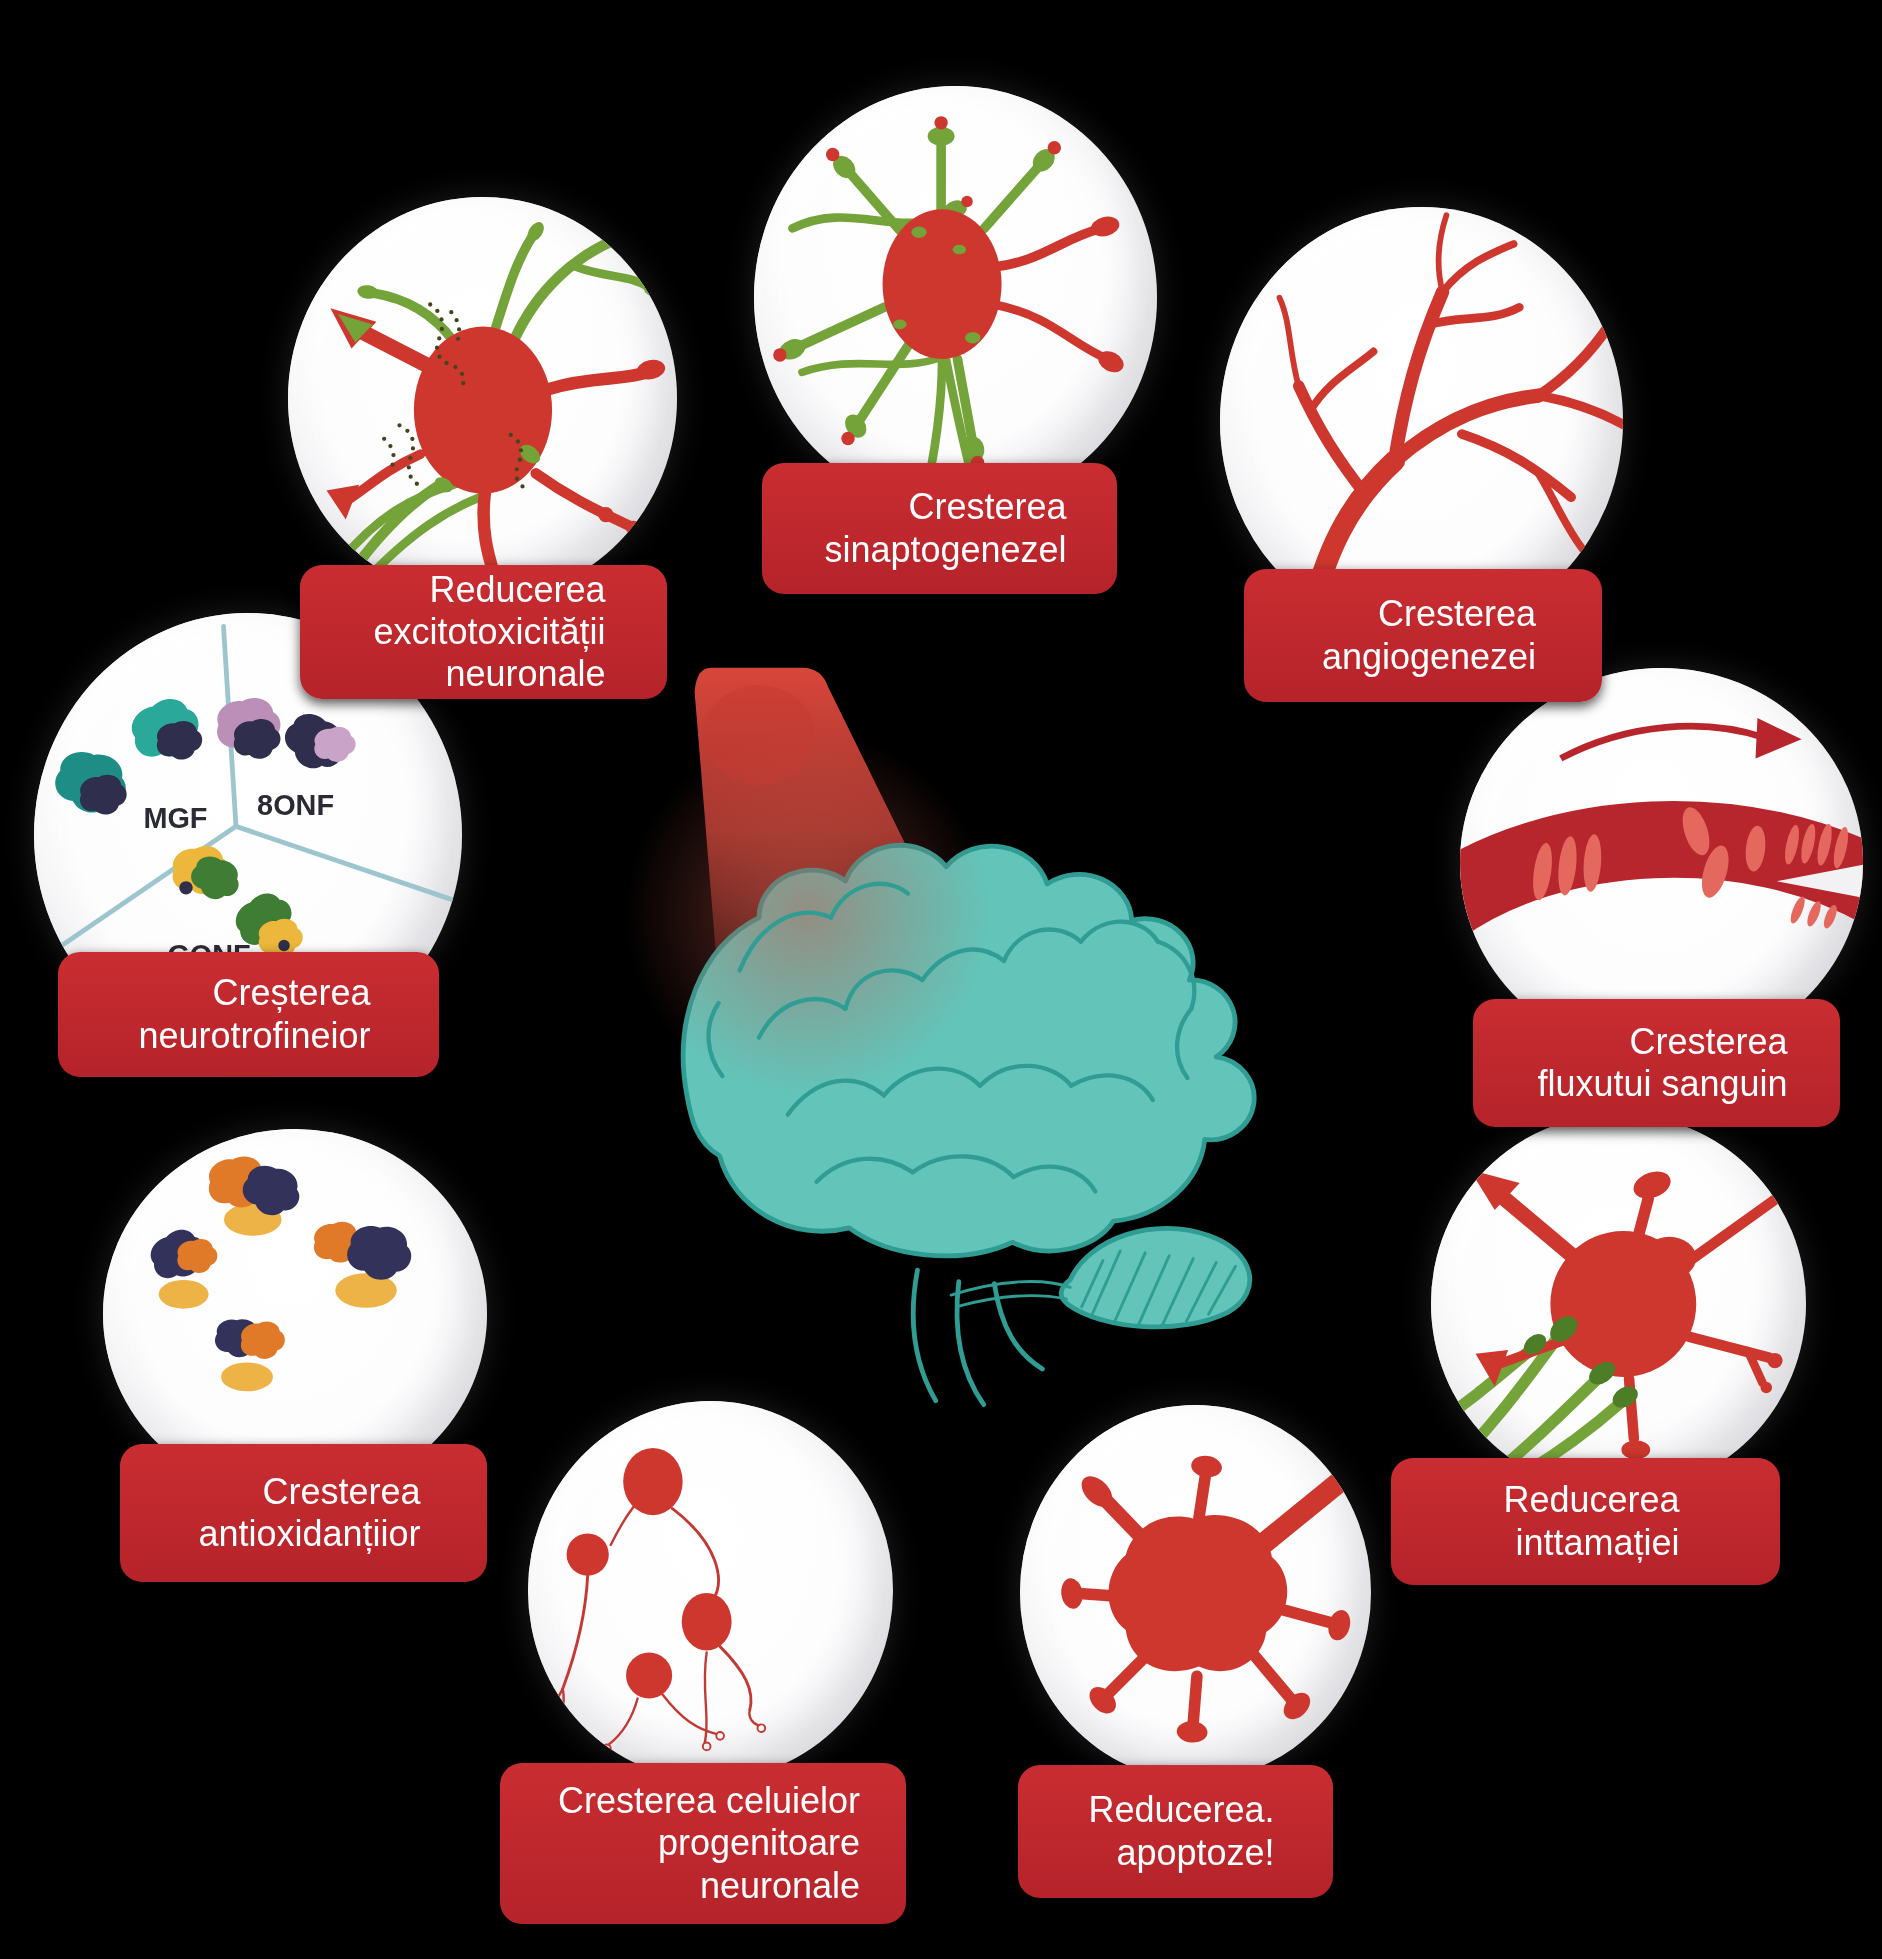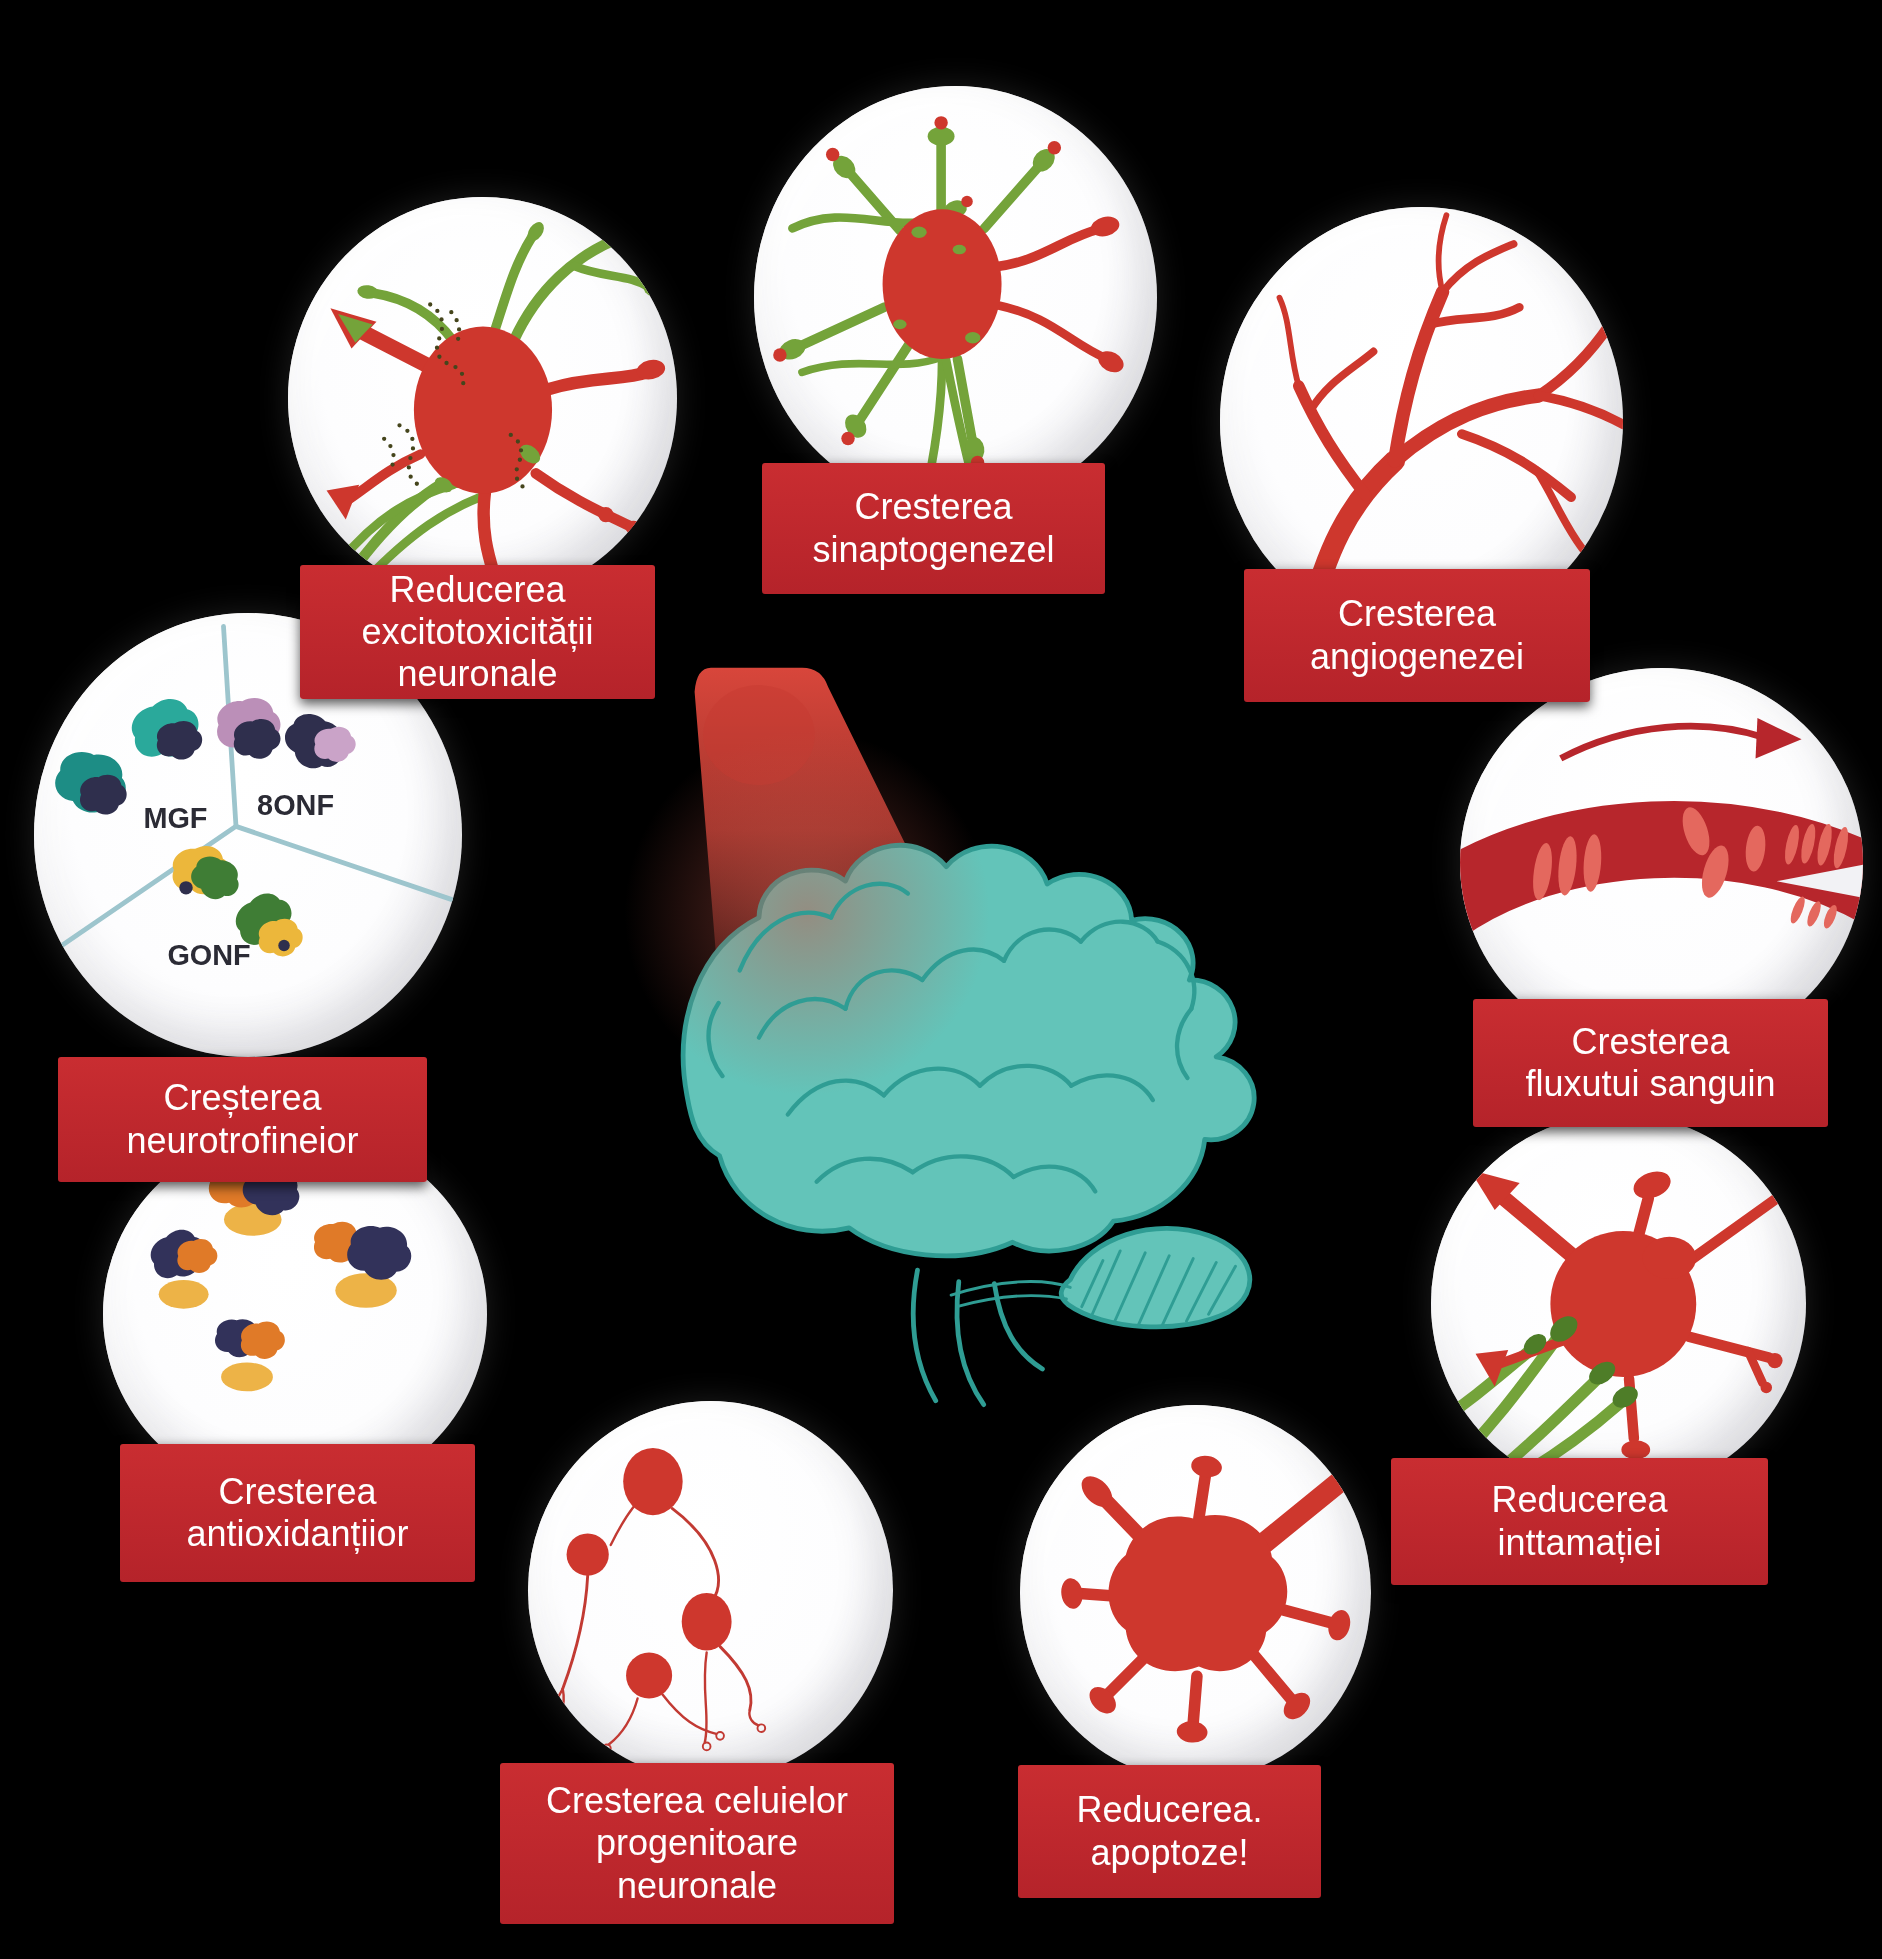--- a/index.html
+++ b/index.html
@@ -9,41 +9,42 @@
   }
   .bubble{
     position:absolute;border-radius:50%;overflow:hidden;
     background:radial-gradient(ellipse at 48% 36%, #ffffff 0%, #fdfdfe 55%, #eeeef1 84%, #f7f7f9 97%);
     box-shadow:0 0 33px rgba(255,255,255,.12),
                inset -15.4px -21px 42px rgba(55,55,70,.13),
                inset 13.4px 17.3px 33px rgba(255,255,255,.95);
   }
   .bubble svg{position:absolute;inset:0;width:100%;height:100%;}
   .tag{
-    position:absolute;display:grid;place-items:center;text-align:center;
+    position:absolute;display:grid;place-items:center;text-align:right;
     color:#ffffff;background:linear-gradient(180deg,#c92d31 0%,#b5232a 100%);
-    border-radius:3px;font-size:36px;line-height:1.17;white-space:pre-line;
+    border-radius:22px;font-size:36px;line-height:1.17;white-space:pre-line;
     box-shadow:0 4.8px 11.5px rgba(0,0,0,.65);
+    padding-left:12px;
   }
   .sector-label{font-family:"Liberation Sans",sans-serif;font-weight:bold;font-size:30px;fill:#2b2b35;}
   
   .b0{left:288px;top:197px;width:389px;height:403px;}
   .b1{left:754px;top:86px;width:403px;height:423px;}
   .b2{left:1220px;top:207px;width:403px;height:428px;}
   .b3{left:34px;top:613px;width:428px;height:444px;}
   .b4{left:1460px;top:668px;width:403px;height:389px;}
   .b5{left:103px;top:1129px;width:384px;height:370px;}
   .b6{left:1431px;top:1114px;width:375px;height:379px;}
   .b7{left:528px;top:1401px;width:365px;height:379px;}
   .b8{left:1020px;top:1405px;width:351px;height:375px;}
   
   .t0{left:300px;top:565px;width:355px;height:134px;}
   .t1{left:762px;top:463px;width:343px;height:131px;}
   .t2{left:1244px;top:569px;width:346px;height:133px;}
-  .t3{left:58px;top:1057px;width:369px;height:125px;}
+  .t3{left:58px;top:952px;width:369px;height:125px;}
   .t4{left:1473px;top:999px;width:355px;height:128px;}
   .t5{left:120px;top:1444px;width:355px;height:138px;}
   .t6{left:1391px;top:1458px;width:377px;height:127px;}
   .t7{left:500px;top:1763px;width:394px;height:161px;}
   .t8{left:1018px;top:1765px;width:303px;height:133px;}
   .center-art{position:absolute;inset:0;width:1883px;height:1960px;}
 </style>
 </head>
 <body>
 

